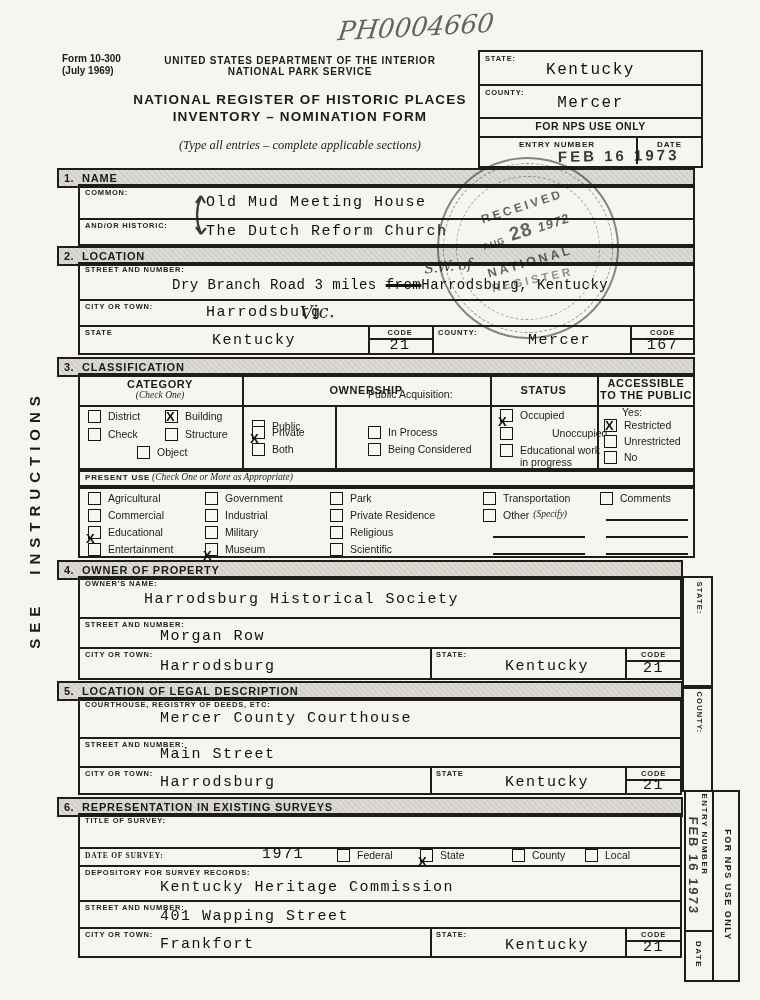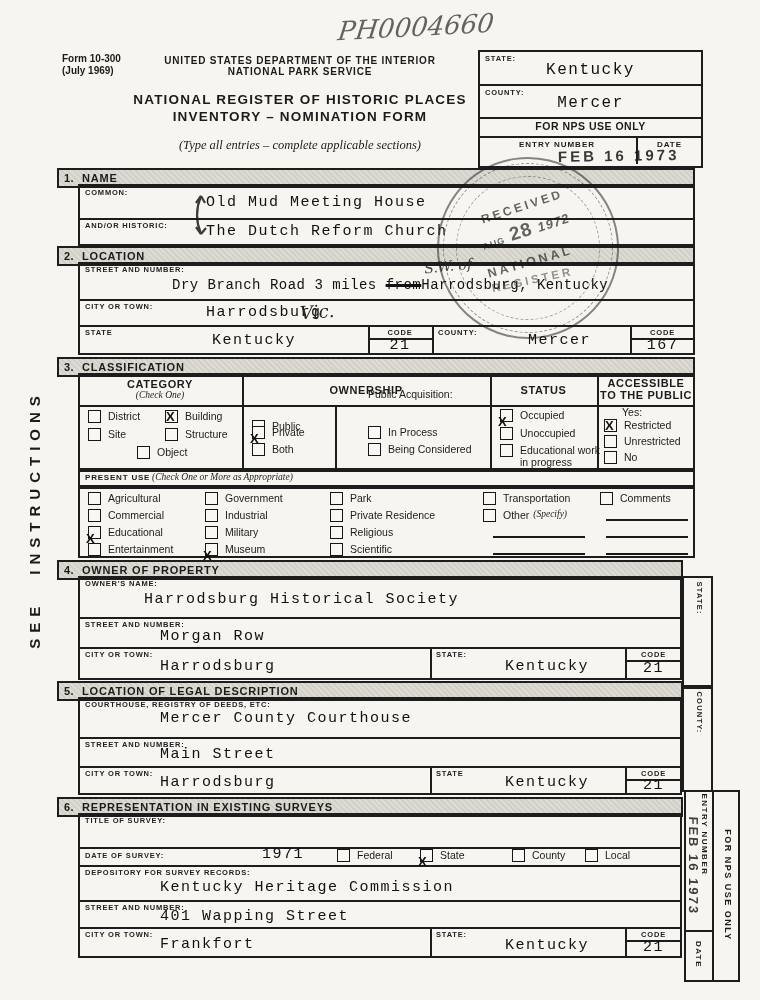--- a/index.html
+++ b/index.html
@@ -128,21 +128,21 @@
   <div class="hdr" style="left:490px;top:384px;width:107px;">STATUS</div>
   <div class="hdr" style="left:597px;top:377px;width:98px;">ACCESSIBLE</div>
   <div class="hdr" style="left:597px;top:389px;width:98px;">TO THE PUBLIC</div>
 
   <div class="cbi" style="left:88px;top:410px;">
       <span class="cb"></span>
       <span class="cbl">District</span>
     </div>
   <div class="cbi" style="left:88px;top:428px;">
       <span class="cb"></span>
-      <span class="cbl">Site</span>
+      <span class="cbl">Check</span>
     </div>
   <div class="cbi" style="left:165px;top:410px;">
       <span class="cb checked"></span>
       <span class="cbl">Building</span>
     </div>
   <div class="cbi" style="left:165px;top:428px;">
       <span class="cb"></span>
       <span class="cbl">Structure</span>
     </div>
   <div class="cbi" style="left:137px;top:446px;">
@@ -169,21 +169,21 @@
     </div>
   <div class="cbi" style="left:368px;top:443px;">
       <span class="cb"></span>
       <span class="cbl">Being Considered</span>
     </div>
 
   <div class="cbi" style="left:500px;top:409px;">
       <span class="cb xlow checked"></span>
       <span class="cbl">Occupied</span>
     </div>
-  <div class="cbi" style="left:500px;top:427px;">
+  <div class="cbi" style="left:500px;top:427px;gap:32px;">
       <span class="cb"></span>
       <span class="cbl">Unoccupied</span>
     </div>
   <div class="cbi" style="left:500px;top:444px;">
       <span class="cb"></span>
       <span class="cbl">Educational work</span>
     </div>
   <div class="abs c" style="left:500px;top:456px;width:92px;font:10.5px 'Liberation Sans',sans-serif;">in progress</div>
 
   <div class="abs" style="left:622px;top:406px;font:10.5px 'Liberation Sans',sans-serif;">Yes:</div>
@@ -327,21 +327,21 @@
     <span class="ttl">REPRESENTATION IN EXISTING SURVEYS</span>
   </div>
   <div class="bx" style="left:78px;top:813px;width:600px;height:141px;"></div>
   <div class="hl" style="left:78px;top:847px;width:604px;"></div>
   <div class="hl" style="left:78px;top:865px;width:604px;"></div>
   <div class="hl" style="left:78px;top:900px;width:604px;"></div>
   <div class="hl" style="left:78px;top:927px;width:604px;"></div>
   <div class="vl" style="left:430px;top:927px;height:29px;"></div>
   <div class="vl" style="left:625px;top:927px;height:29px;"></div>
   <div class="lbl" style="left:85px;top:816px;">TITLE OF SURVEY:</div>
-  <div class="lbl" style="left:85px;top:851px;">DATE OF SURVEY:</div>
+  <div class="lbl" style="left:85px;top:851px;font-family:Liberation Serif, serif;">DATE OF SURVEY:</div>
   <div class="val" style="left:262px;top:846px;">1971</div>
   <div class="cbi" style="left:337px;top:849px;">
       <span class="cb"></span>
       <span class="cbl">Federal</span>
     </div>
   <div class="cbi" style="left:420px;top:849px;">
       <span class="cb xlow checked"></span>
       <span class="cbl">State</span>
     </div>
   <div class="cbi" style="left:512px;top:849px;">

